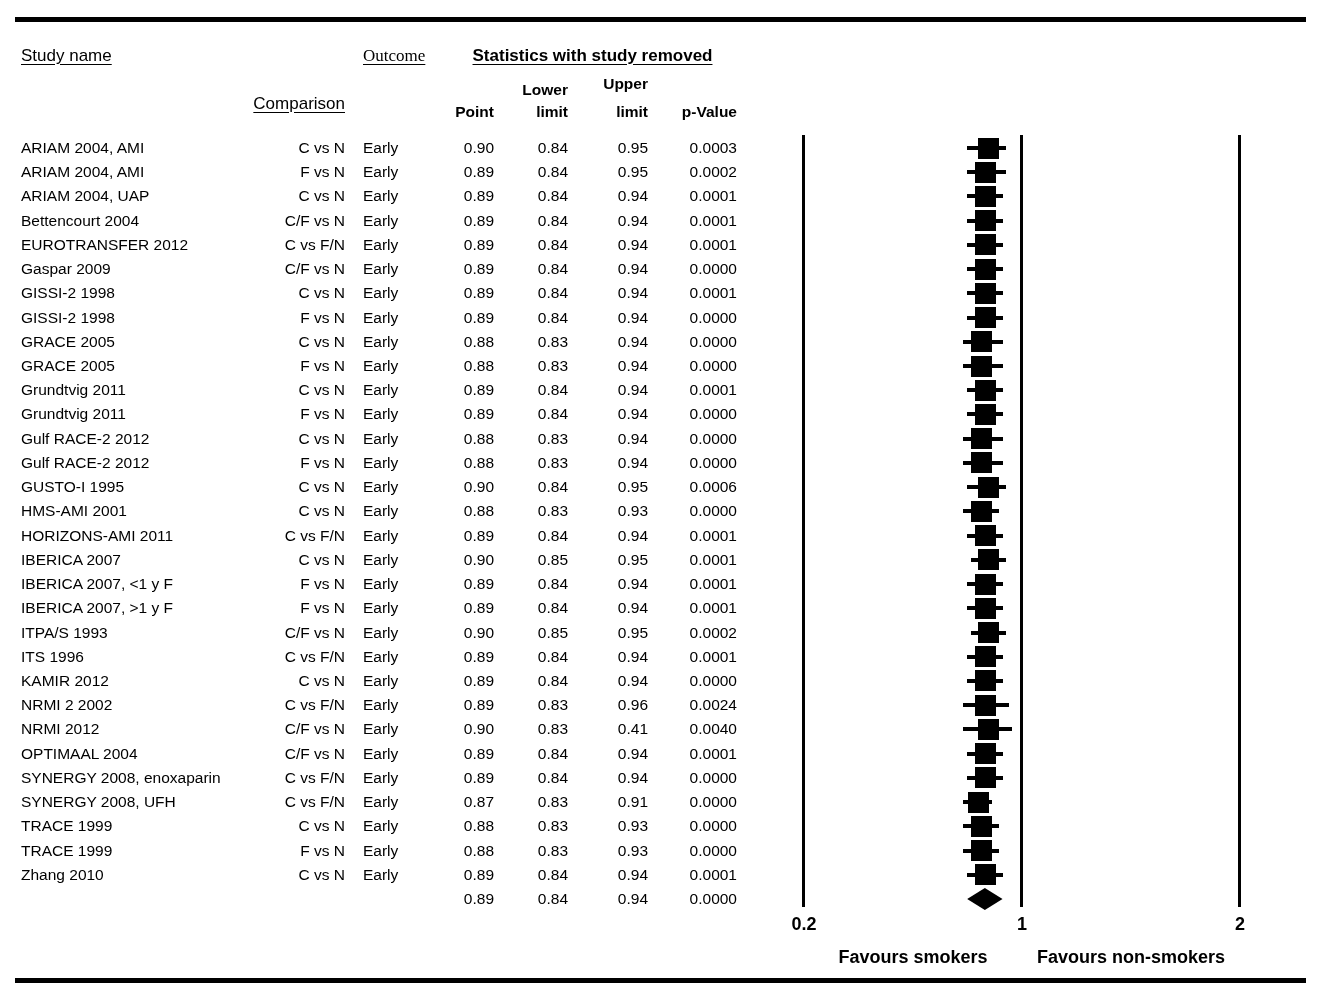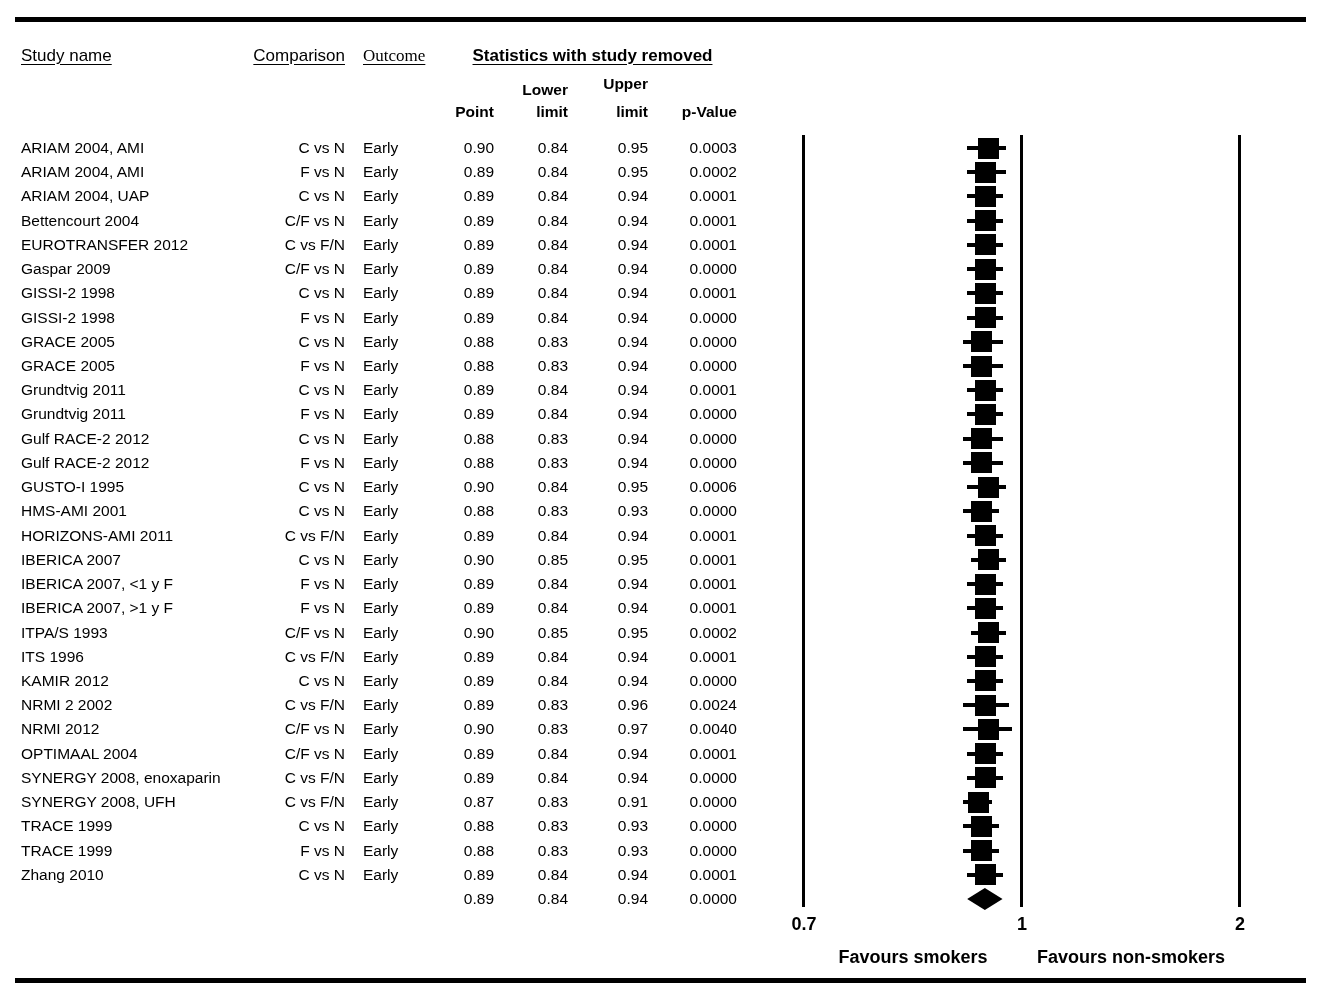--- a/index.html
+++ b/index.html
@@ -8,21 +8,21 @@
     font-family:"Liberation Sans",sans-serif;color:#000;overflow:hidden;
   }
   .rule{position:absolute;left:15px;width:1291px;height:5px;background:#000;}
   .rule.top{top:17px;}
   .rule.bottom{top:978px;}
 
   .hdr{position:absolute;top:46px;font-size:17px;white-space:nowrap;
        text-decoration:underline;text-underline-offset:3px;}
   .sub{position:absolute;font-size:15.5px;font-weight:bold;white-space:nowrap;}
 
-  .ra{text-align:right;}
+  .ra{text-align:right;margin-top:48px;}
   .ctr{text-align:center;font-weight:bold;}
 
   
   .trow{position:absolute;left:0;width:760px;height:20px;font-size:15.5px;line-height:20px;}
   .trow span{position:absolute;top:0;white-space:nowrap;}
   .c-study{left:21px;}
   .c-comp{left:230px;width:115px;text-align:right;}
   .c-out{left:363px;}
   .c-point{left:430px;width:64px;text-align:right;}
   .c-lower{left:500px;width:68px;text-align:right;}
@@ -275,21 +275,21 @@
         <span class="c-lower">0.83</span>
         <span class="c-upper">0.96</span>
         <span class="c-p">0.0024</span>
       </div>
       <div class="trow" style="top: 719.424px;">
         <span class="c-study">NRMI 2012</span>
         <span class="c-comp">C/F vs N</span>
         <span class="c-out">Early</span>
         <span class="c-point">0.90</span>
         <span class="c-lower">0.83</span>
-        <span class="c-upper">0.97</span>
+        <span class="c-upper">0.41</span>
         <span class="c-p">0.0040</span>
       </div>
       <div class="trow" style="top: 743.65px;">
         <span class="c-study">OPTIMAAL 2004</span>
         <span class="c-comp">C/F vs N</span>
         <span class="c-out">Early</span>
         <span class="c-point">0.89</span>
         <span class="c-lower">0.84</span>
         <span class="c-upper">0.94</span>
         <span class="c-p">0.0001</span>
@@ -413,20 +413,20 @@
       <div class="sq" style="left: 967.701px; top: 791.602px;"></div>
       <div class="whisker" style="left: 963.398px; width: 35.778px; top: 824.328px;"></div>
       <div class="sq" style="left: 971.295px; top: 815.828px;"></div>
       <div class="whisker" style="left: 963.398px; width: 35.778px; top: 848.554px;"></div>
       <div class="sq" style="left: 971.295px; top: 840.054px;"></div>
       <div class="whisker" style="left: 967.165px; width: 35.3752px; top: 872.78px;"></div>
       <div class="sq" style="left: 974.849px; top: 864.28px;"></div>
       <div class="diamond" style="left: 967.165px; width: 35.3752px; top: 888.006px; height: 22px;"></div>
     </div>
 
-  <div class="tick-label" style="left:774px;">0.7</div>
+  <div class="tick-label" style="left:774px;">0.2</div>
   <div class="tick-label" style="left:992px;">1</div>
   <div class="tick-label" style="left:1210px;">2</div>
 
   <div class="favours" style="left:804px;">Favours smokers</div>
   <div class="favours" style="left:1022px;">Favours non-smokers</div>
 
 </div>
 
 </body></html>

